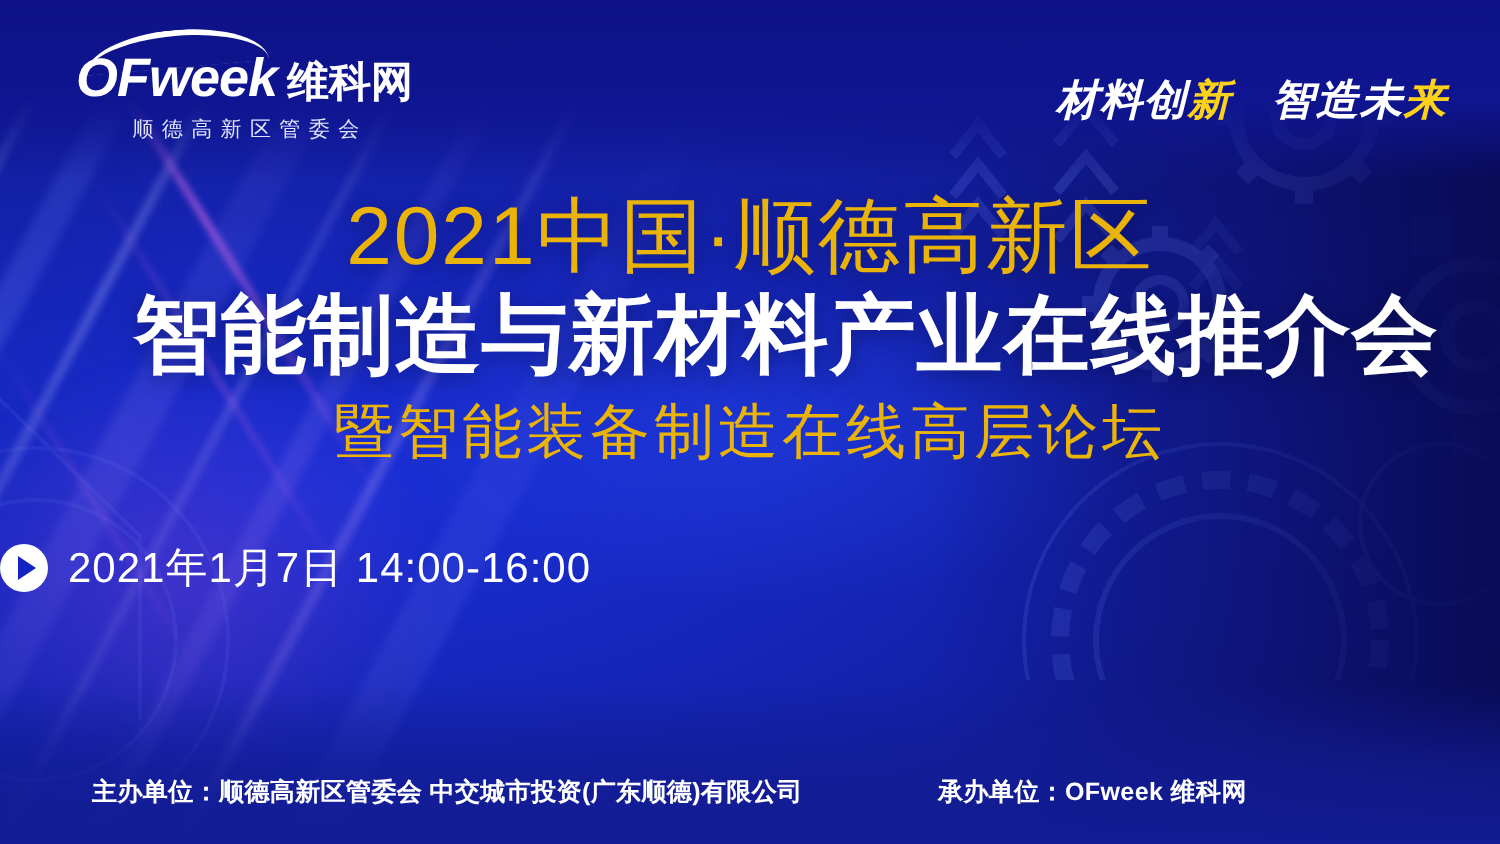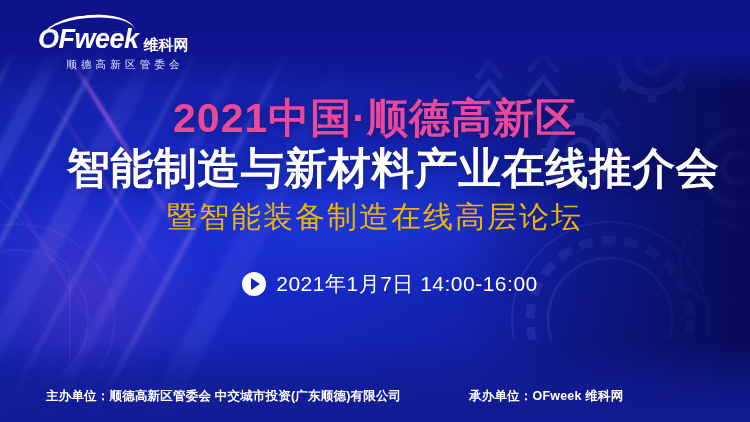--- a/index.html
+++ b/index.html
@@ -119,21 +119,21 @@
   }
   .logo-of {
     font-size: 27px;
     font-weight: 700;
     font-style: italic;
     color: #ffffff;
     letter-spacing: -0.5px;
     line-height: 1;
   }
   .logo-cn {
-    font-size: 15px;
+    font-size: 21px;
     font-weight: 700;
     color: #ffffff;
     line-height: 1;
     padding-bottom: 1px;
   }
   .logo-sub {
     margin-top: 5px;
     font-size: 10.5px;
     color: #dfe4ff;
     letter-spacing: 4.2px;
@@ -158,22 +158,22 @@
   .slogan-part { display: inline-block; }
 
   
   .title-block {
     position: absolute;
     left: 0; right: 0; top: 96px;
     text-align: center;
   }
   .t1 {
     font-size: 41px;
-    font-weight: 700;
-    color: #ec4899;
+    font-weight: 400;
+    color: #eab308;
     letter-spacing: 1px;
     line-height: 1.08;
     text-shadow: 0 2px 10px rgba(0,0,30,.35);
   }
   .t2 {
     margin-top: 4px;
     font-size: 43px;
     font-weight: 700;
     color: #ffffff;
     letter-spacing: 0.5px;
@@ -189,23 +189,22 @@
     letter-spacing: 2px;
     line-height: 1.1;
   }
 
   
   .daterow {
     position: absolute;
     left: 0; right: 0; top: 270px;
     display: flex;
     align-items: center;
-    justify-content: center;
+    justify-content: flex-start;
     gap: 10px;
-    padding-left: 30px;
   }
   .play-btn {
     width: 24px; height: 24px;
     border-radius: 50%;
     background: #ffffff;
     display: flex;
     align-items: center;
     justify-content: center;
     flex: 0 0 auto;
   }
@@ -372,20 +371,24 @@
 
   <div class="logo">
     <div class="logo-row">
       <span class="logo-swoosh"></span>
       <span class="logo-of">OFweek</span>
       <span class="logo-cn">维科网</span>
     </div>
     <div class="logo-sub">顺德高新区管委会</div>
   </div>
 
+  <div class="slogan">
+    <span class="slogan-part"><span>材料创</span><span class="hl">新</span></span>
+    <span class="slogan-part"><span>智造未</span><span class="hl">来</span></span>
+  </div>
 
   <div class="title-block">
     <div class="t1">2021中国·顺德高新区</div>
     <div class="t2">智能制造与新材料产业在线推介会</div>
     <div class="t3">暨智能装备制造在线高层论坛</div>
   </div>
 
   <div class="daterow">
     <span class="play-btn"></span>
     <span class="date-text">2021年1月7日 14:00-16:00</span>

